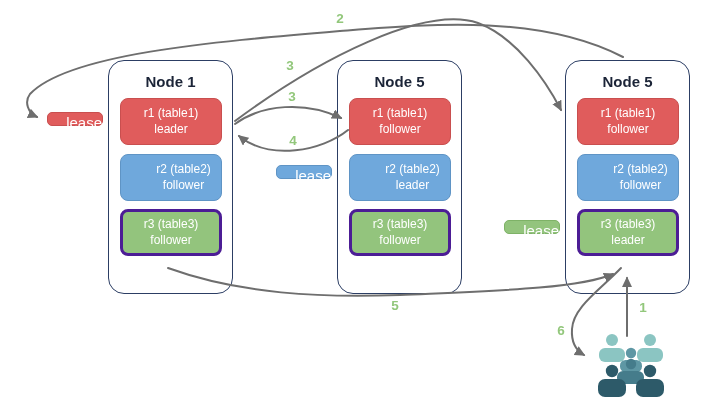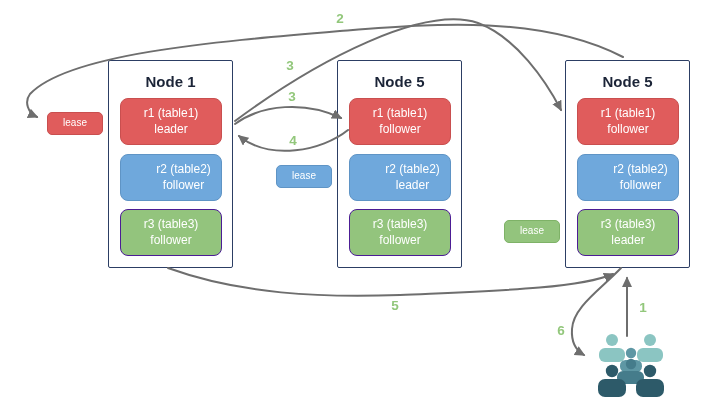--- a/index.html
+++ b/index.html
@@ -1,39 +1,39 @@
 <!DOCTYPE html>
 <html><head>
 <meta charset="utf-8">
 <style>
   html,body{margin:0;padding:0;background:#ffffff;}
   #canvas{
     position:relative;width:704px;height:405px;background:#ffffff;overflow:hidden;
     font-family:"Liberation Sans","DejaVu Sans",sans-serif;
   }
   .node{
-    position:absolute;width:125px;height:208px;background:#ffffff;
-    border:1.6px solid #2C3E64;border-radius:2px;box-sizing:border-box;z-index:2;
+    position:absolute;width:125px;height:234px;background:#ffffff;
+    border:1.6px solid #2C3E64;border-radius:16px;box-sizing:border-box;z-index:2;
   }
   .node-title{
     position:absolute;top:12px;left:0;width:100%;text-align:center;
     font-size:15px;font-weight:bold;color:#1B2437;
   }
   .replica{
     position:absolute;left:11px;width:102px;height:47px;border-radius:8px;
     box-sizing:border-box;display:flex;flex-direction:column;align-items:center;
     justify-content:center;color:#ffffff;font-size:12px;line-height:1.3;text-align:center;
   }
   .rep-1{top:37px}.rep-2{top:93px}.rep-3{top:148px}
   .r-red{background:#E05C5C;border:1px solid #C94F4F;}
   .r-blue{background:#6FA8DC;border:1px solid #5F94C5;padding-left:25px;}
-  .r-green{background:#93C47D;border:1px solid #4c1d95;}
+  .r-green{background:#93C47D;border:3px solid #4c1d95;}
   .lease{
-    position:absolute;width:56px;height:23px;border-radius:5px;box-sizing:border-box;
-    color:#ffffff;font-size:10px;text-align:center;line-height:19px;z-index:2;
+    position:absolute;width:56px;height:14px;border-radius:5px;box-sizing:border-box;
+    color:#ffffff;font-size:15px;text-align:right;line-height:19px;z-index:2;
   }
   .l-red{left:47px;top:112px;background:#E05C5C;border:1.5px solid #C94F4F;}
   .l-blue{left:276px;top:165px;background:#6FA8DC;border:1.5px solid #5F94C5;}
   .l-green{left:504px;top:220px;background:#93C47D;border:1.5px solid #7EB267;}
   .step{
     position:absolute;transform:translate(-50%,-50%);z-index:4;
     color:#92C77B;font-size:13.5px;font-weight:bold;
   }
   #arrow-layer{position:absolute;left:0;top:0;z-index:3;pointer-events:none;}
 </style>

